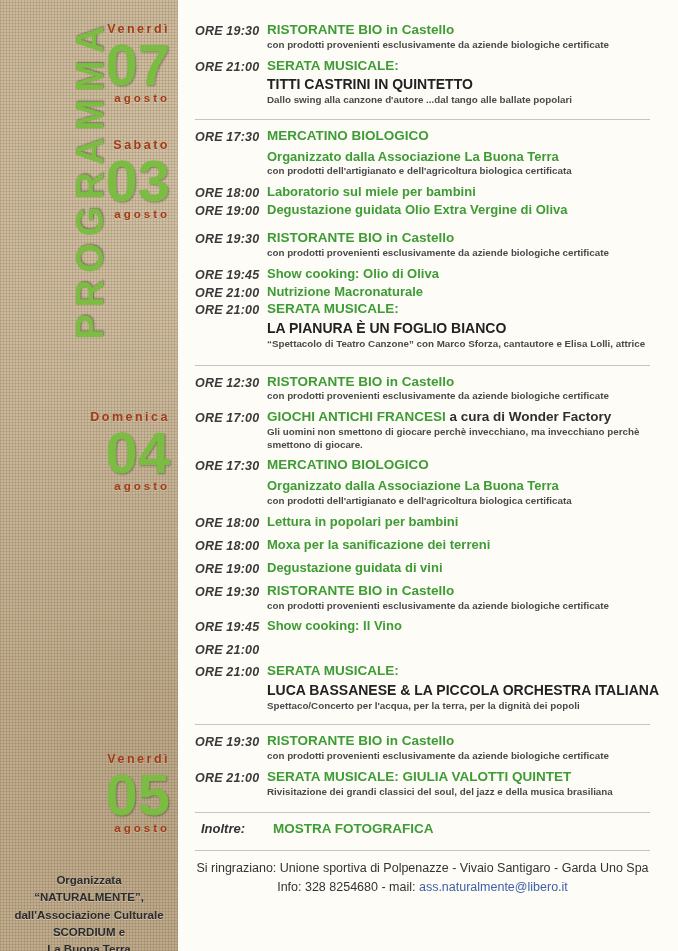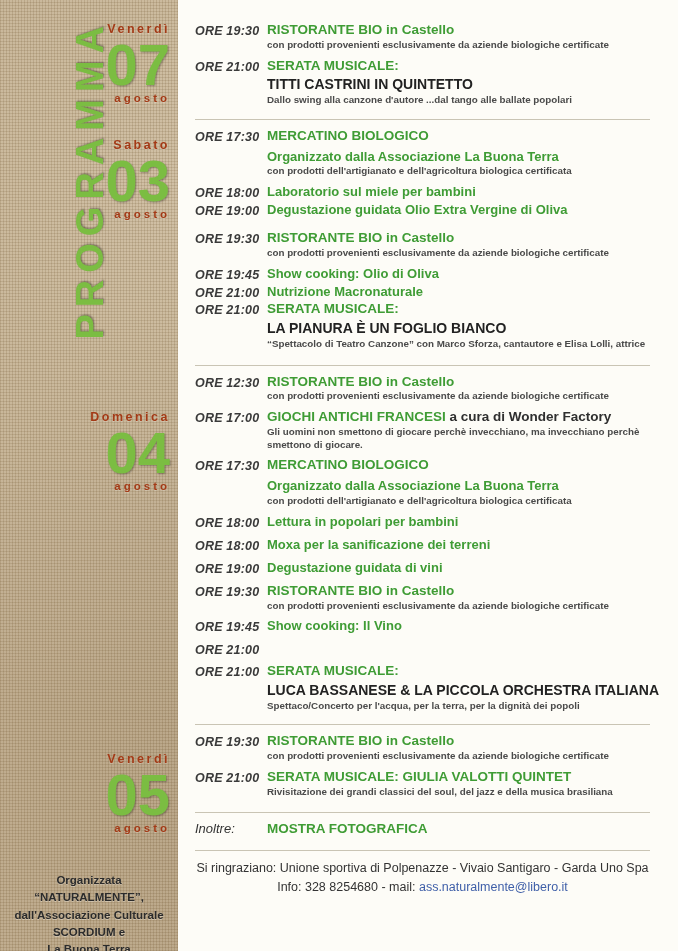--- a/index.html
+++ b/index.html
@@ -168,25 +168,26 @@
     font-weight: bold;
     color: #3f9c35;
     line-height: 1.3;
   }
   .gap { height: 10px; }
   .gap-s { height: 5px; }
 
   .inoltre-row { margin-top: 4px; }
   .inoltre-label {
     font-style: italic;
-    font-weight: normal;
+    font-weight: bold;
     font-size: 13px;
     color: #333;
     width: 72px;
     flex: 0 0 72px;
+    margin-left: 6px;
   }
 
   .footer {
     text-align: center;
     font-size: 12.5px;
     color: #333;
     line-height: 1.5;
     margin-top: 8px;
     width: 455px;
   }

